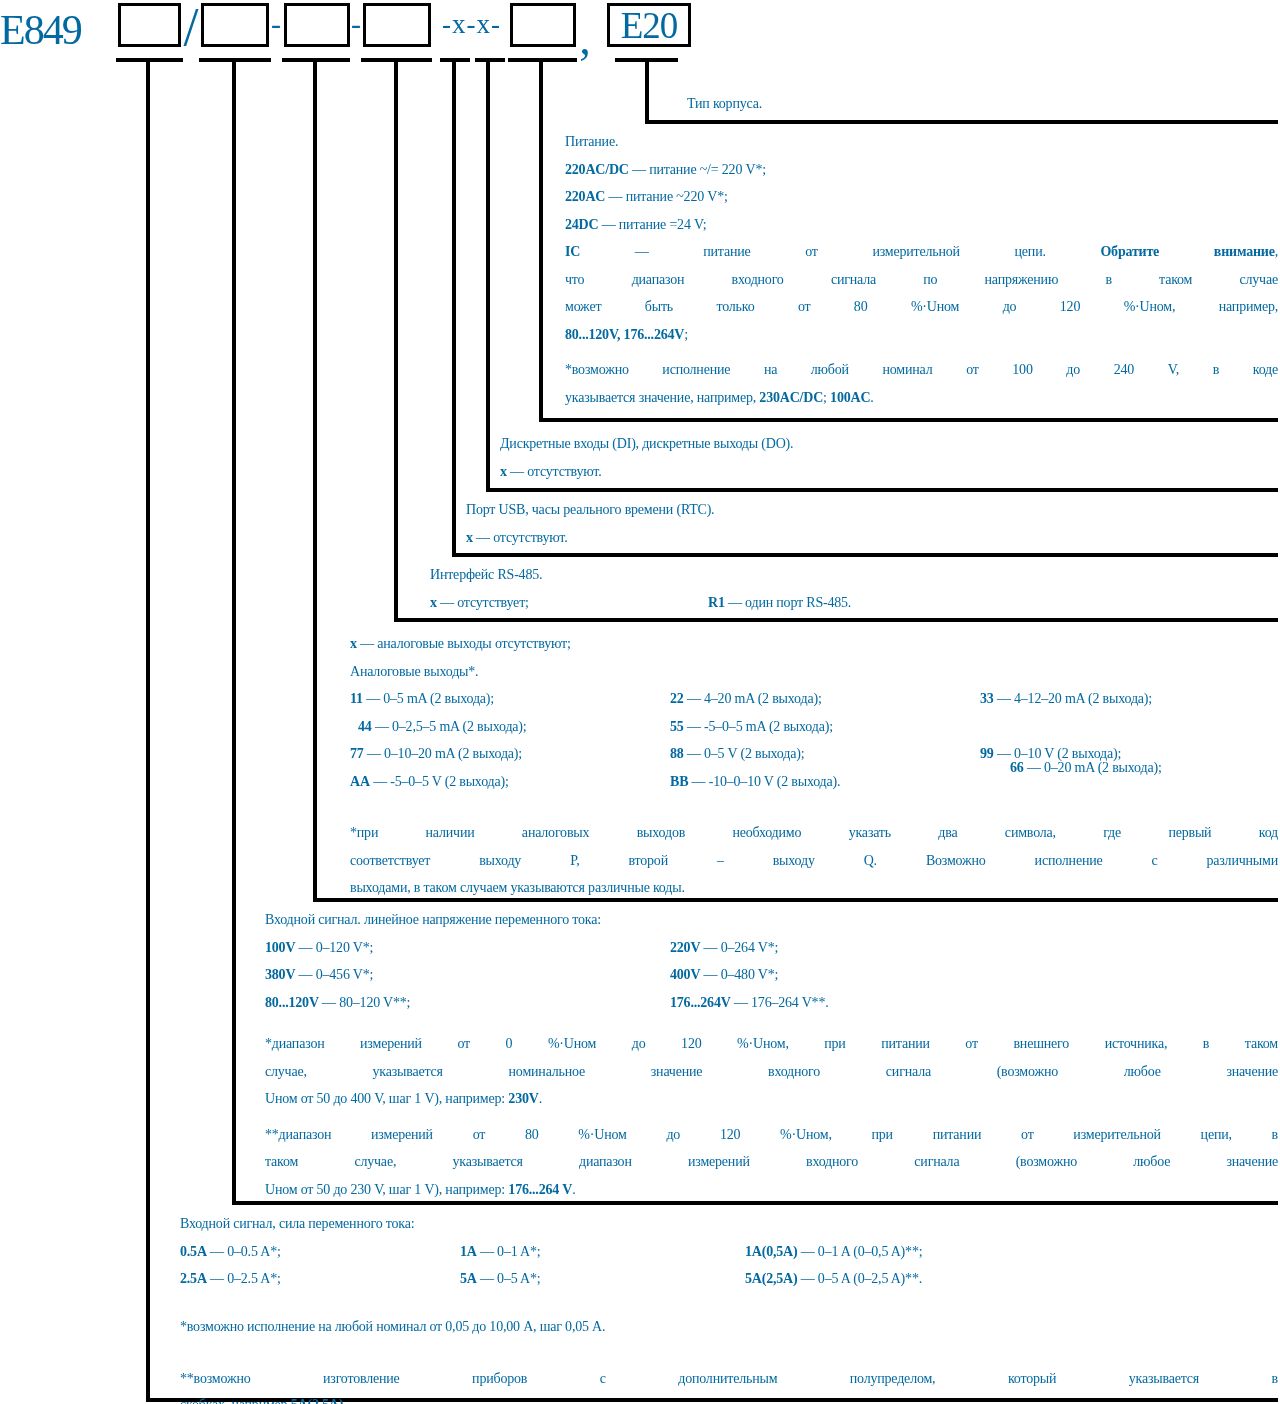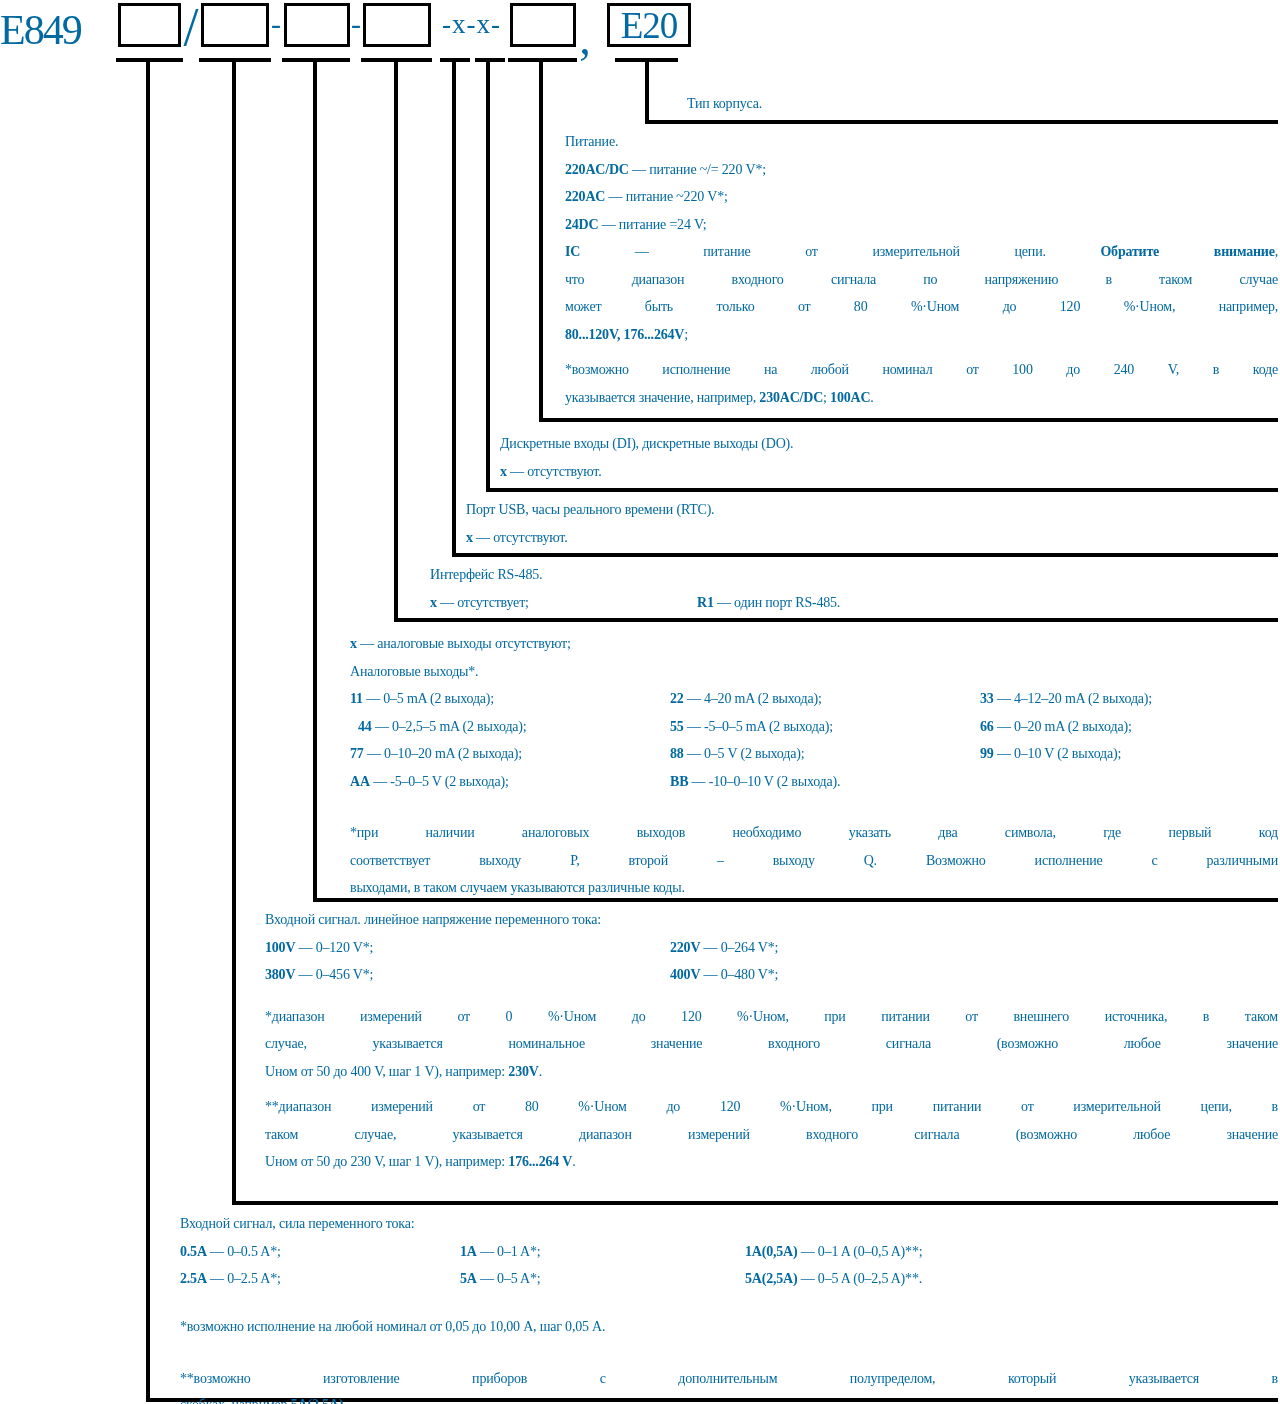--- a/index.html
+++ b/index.html
@@ -100,36 +100,36 @@
 
   <div class="txt" style="left:466px; top:496px;">
     <div>Порт USB, часы реального времени (RTC).</div>
     <div><span class="b">x</span><span> — отсутствуют.</span></div>
   </div>
 
   <div class="txt" style="left:430px; top:561px; width:848px;">
     <div>Интерфейс RS-485.</div>
     <div class="row">
       <span class="cell" style="left:0;"><span class="b">x</span><span> — отсутствует;</span></span>
-      <span class="cell" style="left:267px;"><span class="b">R1</span><span> — один порт RS-485.</span></span>
+      <span class="cell" style="left:278px;"><span class="b">R1</span><span> — один порт RS-485.</span></span>
     </div>
   </div>
 
   <div class="txt" style="left:350px; top:630px; width:928px;">
     <div><span class="b">x</span><span> — аналоговые выходы отсутствуют;</span></div>
     <div>Аналоговые выходы*.</div>
     <div class="row">
       <span class="cell" style="left:0;text-align:right;"><span class="b">11</span><span> — 0–5 mA (2 выхода);</span></span>
       <span class="cell" style="left:320px;"><span class="b">22</span><span> — 4–20 mA (2 выхода);</span></span>
       <span class="cell" style="left:630px;"><span class="b">33</span><span> — 4–12–20 mA (2 выхода);</span></span>
     </div>
     <div class="row">
       <span class="cell" style="left:8px;"><span class="b">44</span><span> — 0–2,5–5 mA (2 выхода);</span></span>
       <span class="cell" style="left:320px;"><span class="b">55</span><span> — -5–0–5 mA (2 выхода);</span></span>
-      <span class="cell" style="left:630px;"><span class="b">66</span><span> — 0–20 mA (2 выхода);</span></span>
+      <span class="cell" style="left:660px;margin-top:41px;"><span class="b">66</span><span> — 0–20 mA (2 выхода);</span></span>
     </div>
     <div class="row">
       <span class="cell" style="left:0;"><span class="b">77</span><span> — 0–10–20 mA (2 выхода);</span></span>
       <span class="cell" style="left:320px;"><span class="b">88</span><span> — 0–5 V (2 выхода);</span></span>
       <span class="cell" style="left:630px;"><span class="b">99</span><span> — 0–10 V (2 выхода);</span></span>
     </div>
     <div class="row">
       <span class="cell" style="left:0;"><span class="b">AA</span><span> — -5–0–5 V (2 выхода);</span></span>
       <span class="cell" style="left:320px;"><span class="b">BB</span><span> — -10–0–10 V (2 выхода).</span></span>
     </div>
@@ -140,20 +140,24 @@
 
   <div class="txt" style="left:265px; top:906px; width:1013px;">
     <div>Входной сигнал. линейное напряжение переменного тока:</div>
     <div class="row">
       <span class="cell" style="left:0;"><span class="b">100V</span><span> — 0–120 V*;</span></span>
       <span class="cell" style="left:405px;"><span class="b">220V</span><span> — 0–264 V*;</span></span>
     </div>
     <div class="row">
       <span class="cell" style="left:0;"><span class="b">380V</span><span> — 0–456 V*;</span></span>
       <span class="cell" style="left:405px;"><span class="b">400V</span><span> — 0–480 V*;</span></span>
+    </div>
+    <div class="row">
+      <span class="cell" style="left:0;"><span class="b">80...120V</span><span> — 80–120 V**;</span></span>
+      <span class="cell" style="left:405px;"><span class="b">176...264V</span><span> — 176–264 V**.</span></span>
     </div>
     <div class="jl mt14">*диапазон измерений от 0 %·Uном до 120 %·Uном, при питании от внешнего источника, в таком</div>
     <div class="jl">случае, указывается номинальное значение входного сигнала (возможно любое значение</div>
     <div><span>Uном от 50 до 400 V, шаг 1 V), например: </span><span class="b">230V</span><span>.</span></div>
     <div class="jl mt8">**диапазон измерений от 80 %·Uном до 120 %·Uном, при питании от измерительной цепи, в</div>
     <div class="jl">таком случае, указывается диапазон измерений входного сигнала (возможно любое значение</div>
     <div><span>Uном от 50 до 230 V, шаг 1 V), например: </span><span class="b">176...264 V</span><span>.</span></div>
   </div>
 
   <div class="txt" style="left:180px; top:1210px; width:1098px;">

